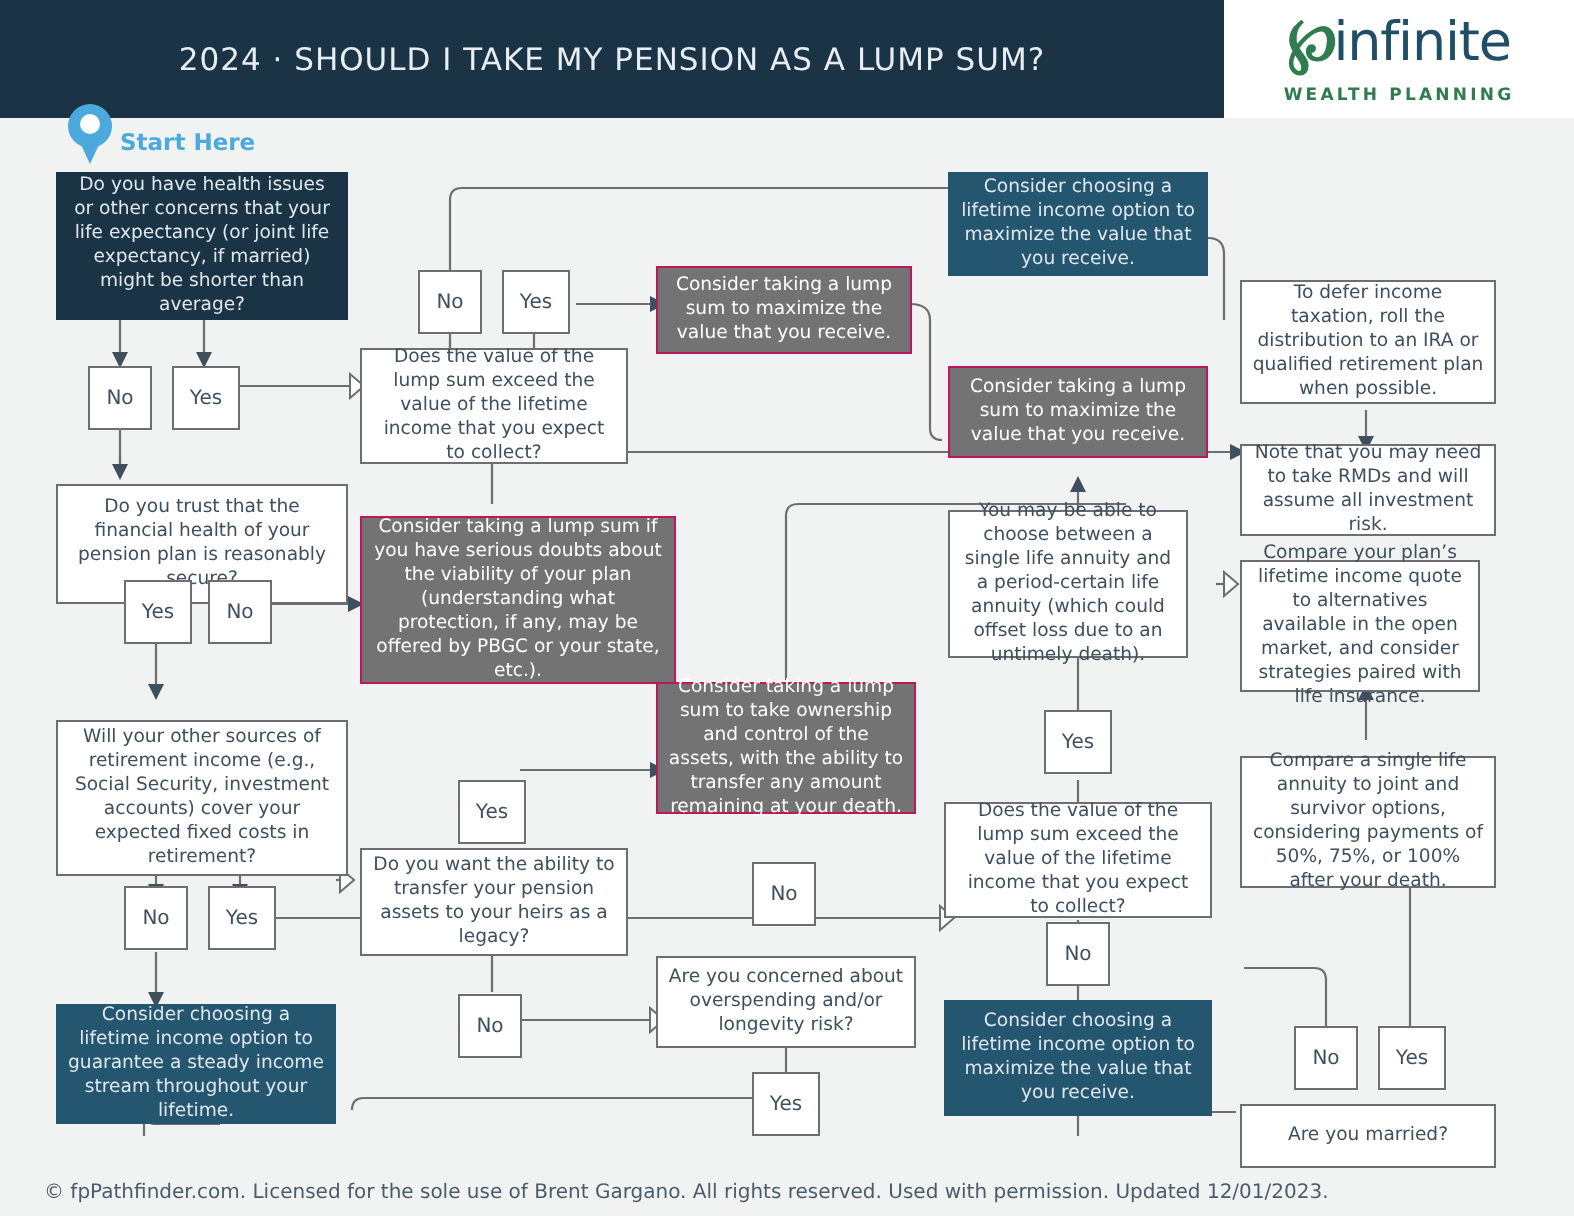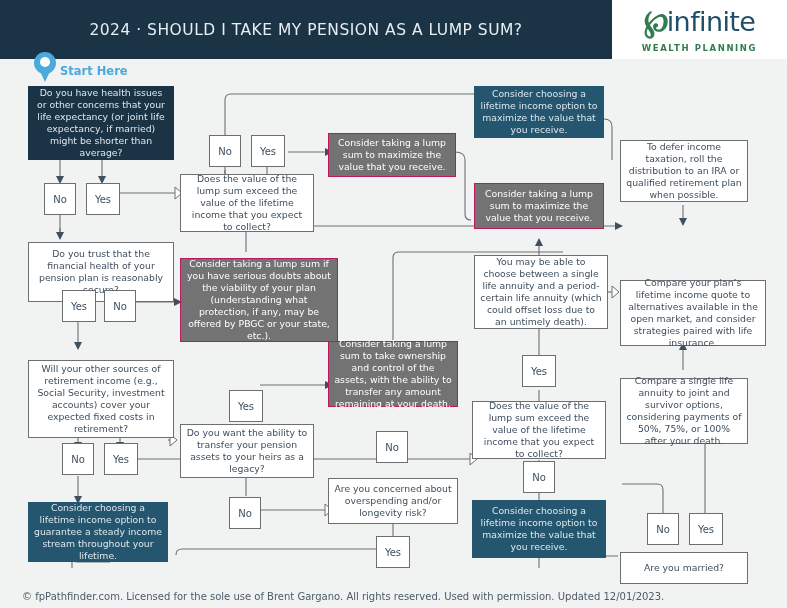--- a/index.html
+++ b/index.html
@@ -253,28 +253,29 @@
   <div class="node black" style="left:328px;top:133px;width:128px;height:44px;">Consider taking a lump sum to maximize the value that you receive.</div>
 
   <div class="node black" style="left:328px;top:341px;width:130px;height:66px;">Consider taking a lump sum to take ownership and control of the assets, with the ability to transfer any amount remaining at your death.</div>
 
   <div class="node q" style="left:328px;top:478px;width:130px;height:46px;">Are you concerned about overspending and/or longevity risk?</div>
   <div class="node yn" style="left:376px;top:536px;width:34px;height:26px;">Yes</div>
   <div class="node yn" style="left:376px;top:431px;width:32px;height:28px;">No</div>
 
   <div class="node teal" style="left:474px;top:86px;width:130px;height:52px;">Consider choosing a lifetime income option to maximize the value that you receive.</div>
   <div class="node black" style="left:474px;top:183px;width:130px;height:46px;">Consider taking a lump sum to maximize the value that you receive.</div>
-  <div class="node q" style="left:474px;top:255px;width:134px;height:74px;">You may be able to choose between a single life annuity and a period-certain life annuity (which could offset loss due to an untimely death).</div>
+  <div class="node q" style="left:474px;top:255px;width:120px;height:74px;">You may be able to choose between a single life annuity and a period-certain life annuity (which could offset loss due to an untimely death).</div>
   <div class="node yn" style="left:522px;top:355px;width:34px;height:28px;">Yes</div>
   <div class="node q" style="left:472px;top:401px;width:134px;height:58px;">Does the value of the lump sum exceed the value of the lifetime income that you expect to collect?</div>
   <div class="node yn" style="left:523px;top:461px;width:32px;height:28px;">No</div>
   <div class="node teal" style="left:472px;top:500px;width:134px;height:58px;">Consider choosing a lifetime income option to maximize the value that you receive.</div>
 
   <div class="node q" style="left:620px;top:140px;width:128px;height:62px;">To defer income taxation, roll the distribution to an IRA or qualified retirement plan when possible.</div>
-  <div class="node q" style="left:620px;top:280px;width:146px;height:66px;">Compare your plan’s lifetime income quote to alternatives available in the open market, and consider strategies paired with life insurance.</div>
+  <div class="node q" style="left:620px;top:222px;width:128px;height:46px;">Note that you may need to take RMDs and will assume all investment risk.</div>
+  <div class="node q" style="left:620px;top:280px;width:120px;height:66px;">Compare your plan’s lifetime income quote to alternatives available in the open market, and consider strategies paired with life insurance.</div>
   <div class="node q" style="left:620px;top:378px;width:128px;height:66px;">Compare a single life annuity to joint and survivor options, considering payments of 50%, 75%, or 100% after your death.</div>
   <div class="node yn" style="left:647px;top:513px;width:32px;height:28px;">No</div>
   <div class="node yn" style="left:689px;top:513px;width:34px;height:28px;">Yes</div>
   <div class="node q" style="left:620px;top:552px;width:128px;height:28px;">Are you married?</div>
 
   <div class="footer">
     <span>© fpPathfinder.com. Licensed for the sole use of Brent Gargano. All rights reserved. Used with permission. Updated 12/01/2023.</span>
   </div>
 
 </div>

